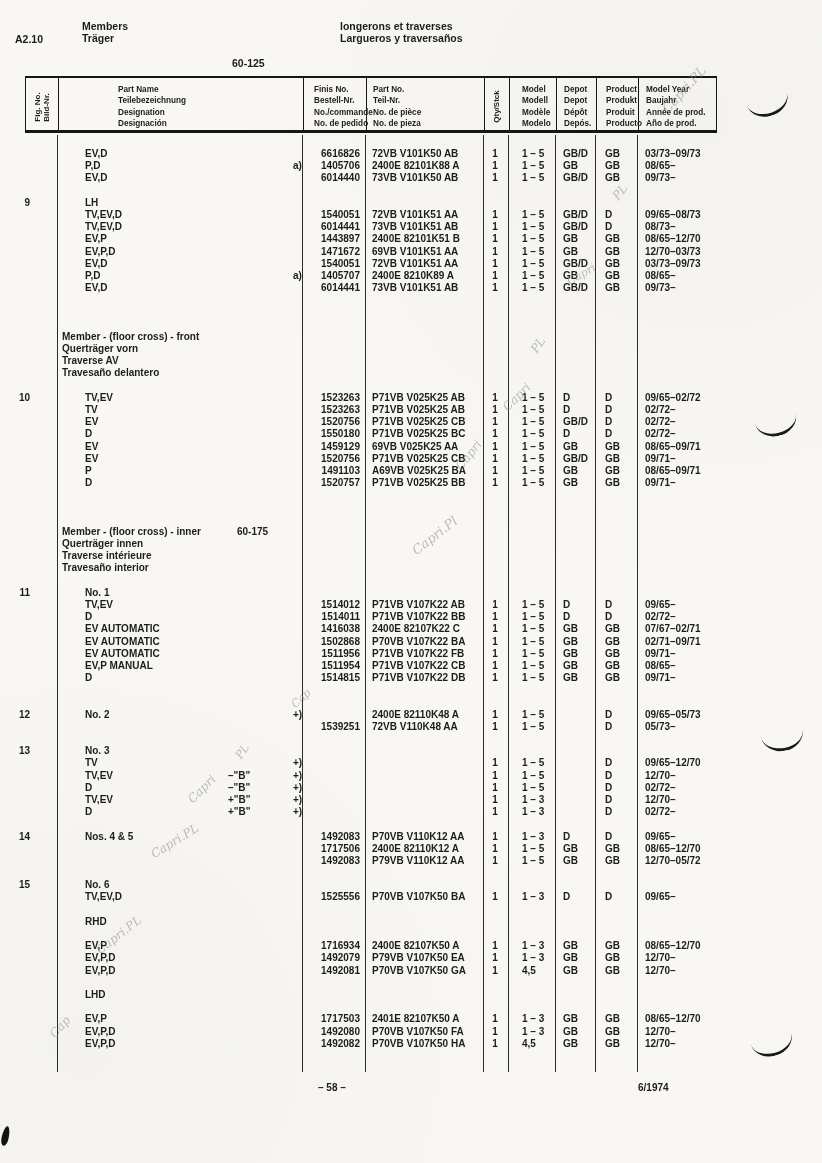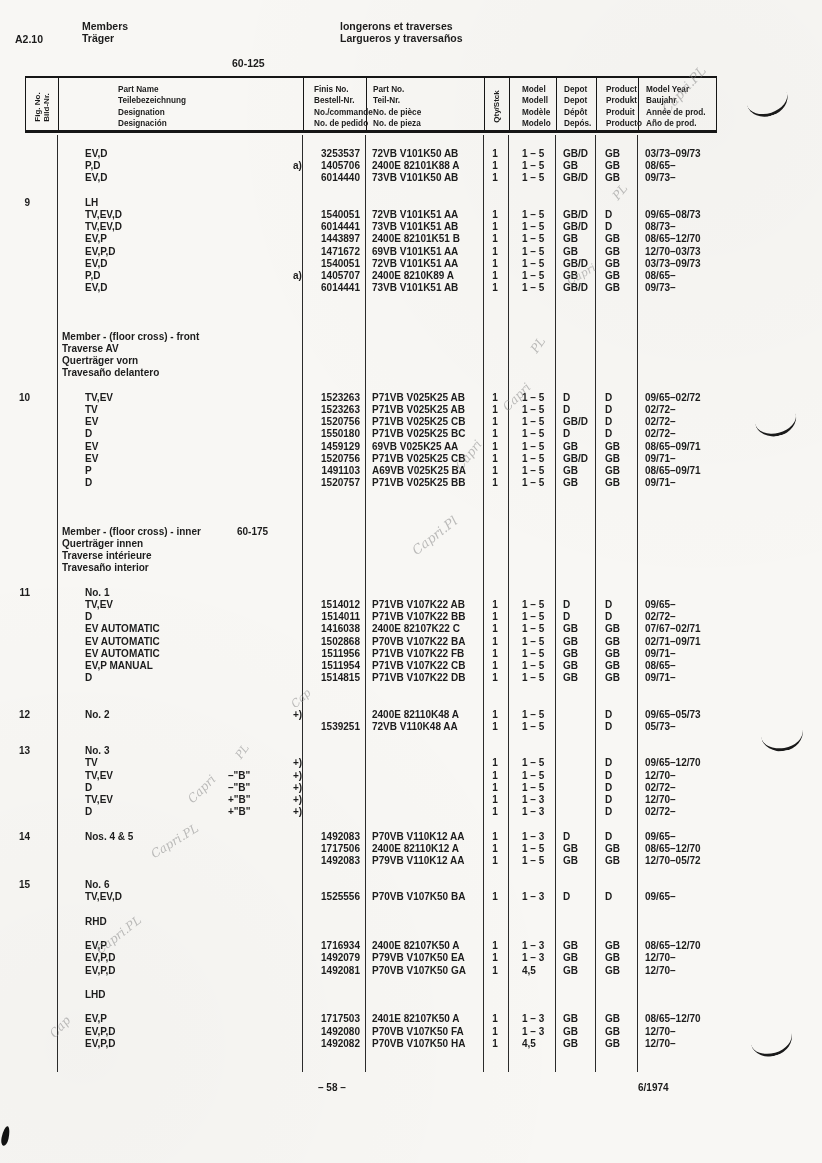--- a/index.html
+++ b/index.html
@@ -159,21 +159,21 @@
   <div class="vrule" style="left:365px"></div>
   <div class="vrule" style="left:483px"></div>
   <div class="vrule" style="left:508px"></div>
   <div class="vrule" style="left:555px"></div>
   <div class="vrule" style="left:595px"></div>
   <div class="vrule" style="left:637px"></div>
 
   <div id="rows">
       <div class="slot">
         <span class="c-name">EV,D</span>
-        <span class="c-finis">3253537</span>
+        <span class="c-finis">6616826</span>
         <span class="c-part">72VB V101K50 AB</span>
         <span class="c-qty">1</span>
         <span class="c-model">1 – 5</span>
         <span class="c-depot">GB/D</span>
         <span class="c-product">GB</span>
         <span class="c-years">03/73–09/73</span>
       </div>
       <div class="slot">
         <span class="c-name">P,D</span>
         <span class="c-pre">a)</span>
@@ -271,24 +271,24 @@
         <span class="c-product">GB</span>
         <span class="c-years">09/73–</span>
       </div>
       <div class="slot"></div>
       <div class="slot"></div>
       <div class="slot"></div>
       <div class="slot">
         <span class="c-sec">Member - (floor cross) - front</span>
       </div>
       <div class="slot">
+        <span class="c-sec">Querträger vorn</span>
+      </div>
+      <div class="slot">
         <span class="c-sec">Traverse AV</span>
-      </div>
-      <div class="slot">
-        <span class="c-sec">Querträger vorn</span>
       </div>
       <div class="slot">
         <span class="c-sec">Travesaño delantero</span>
       </div>
       <div class="slot"></div>
       <div class="slot">
         <span class="c-fig">10</span>
         <span class="c-name">TV,EV</span>
         <span class="c-finis">1523263</span>
         <span class="c-part">P71VB V025K25 AB</span>

